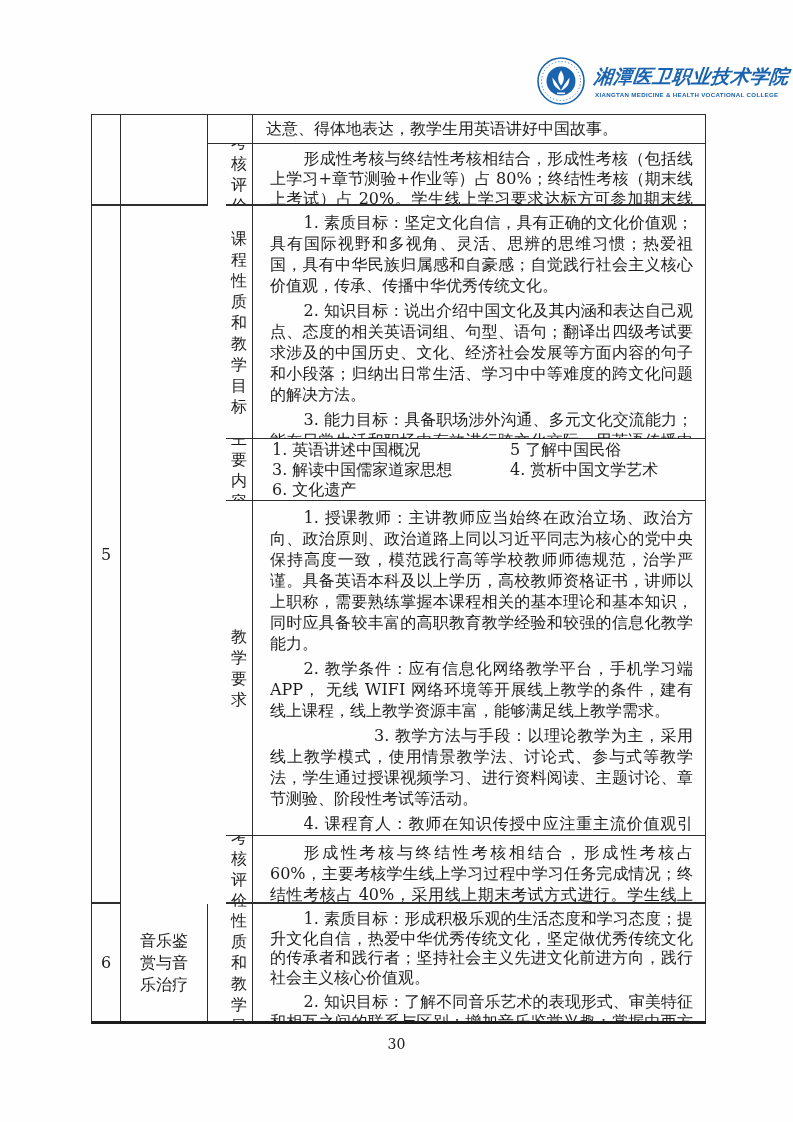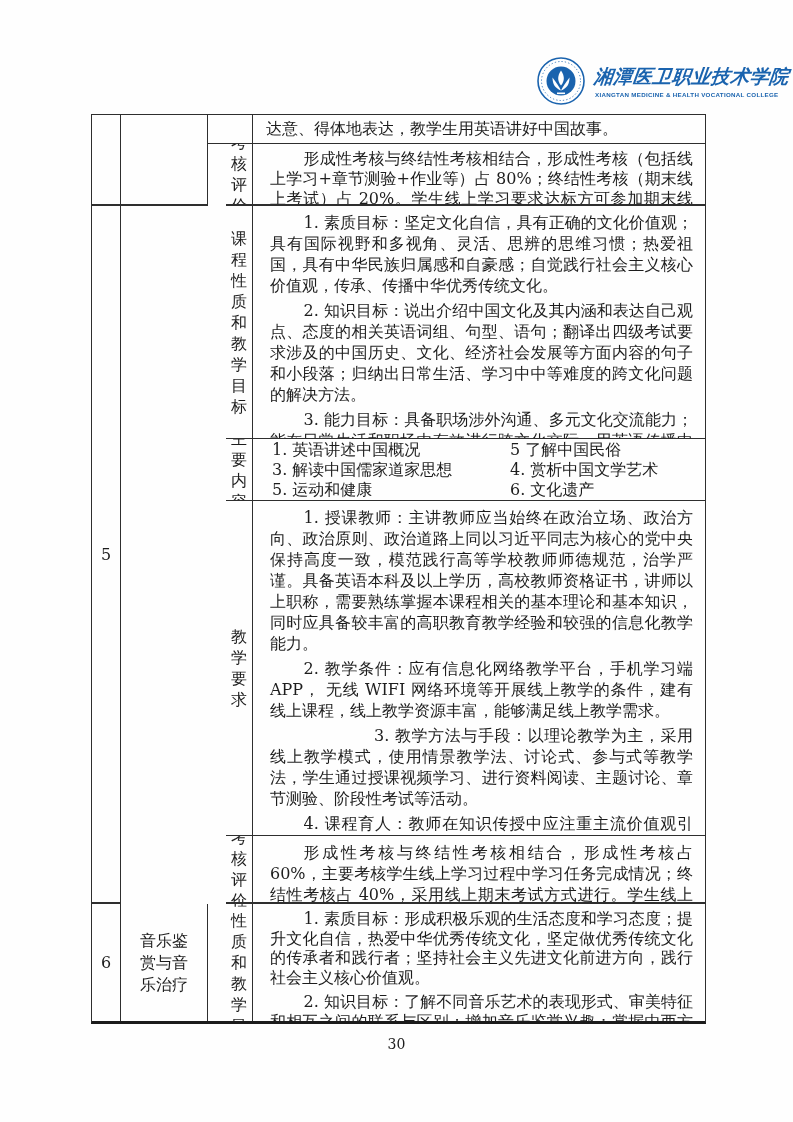--- a/index.html
+++ b/index.html
@@ -91,21 +91,20 @@
     <div class="cell no-r list" style="grid-area:4/4/5/5">
       <div class="list-row">
         <span class="list-left">1. 英语讲述中国概况</span>
         <span class="list-right">5 了解中国民俗</span>
       </div>
       <div class="list-row">
         <span class="list-left">3. 解读中国儒家道家思想</span>
         <span class="list-right">4. 赏析中国文学艺术</span>
       </div>
       <div class="list-row">
-        <span class="list-left">5. 运动和健康</span>
         <span class="list-right">6. 文化遗产</span>
       </div>
     </div>
 
     <div class="cell lbl" style="grid-area:5/3/6/4">教学要求</div>
     <div class="cell no-r txt" style="grid-area:5/4/6/5">
       <p class="ind2">1. 授课教师：主讲教师应当始终在政治立场、政治方向、政治原则、政治道路上同以习近平同志为核心的党中央保持高度一致，模范践行高等学校教师师德规范，治学严谨。具备英语本科及以上学历，高校教师资格证书，讲师以上职称，需要熟练掌握本课程相关的基本理论和基本知识，同时应具备较丰富的高职教育教学经验和较强的信息化教学能力。</p>
       <p class="ind2">2. 教学条件：应有信息化网络教学平台，手机学习端 APP， 无线 WIFI 网络环境等开展线上教学的条件，建有线上课程，线上教学资源丰富，能够满足线上教学需求。</p>
       <p class="ind6">3. 教学方法与手段：以理论教学为主，采用线上教学模式，使用情景教学法、讨论式、参与式等教学法，学生通过授课视频学习、进行资料阅读、主题讨论、章节测验、阶段性考试等活动。</p>
       <p class="ind2">4. 课程育人：教师在知识传授中应注重主流价值观引领，由表及里、引人入胜地引导学生理解中国文化和国家取得的历史性成就并主动承担用英语传播中国文化的责任，将家国情怀自然渗入课程方方面面。利用课程塑造灵魂、品行和人格，将立德树人贯彻到本课程教学全过程、全方位、全员之中，实现润物无声的效果。</p>

